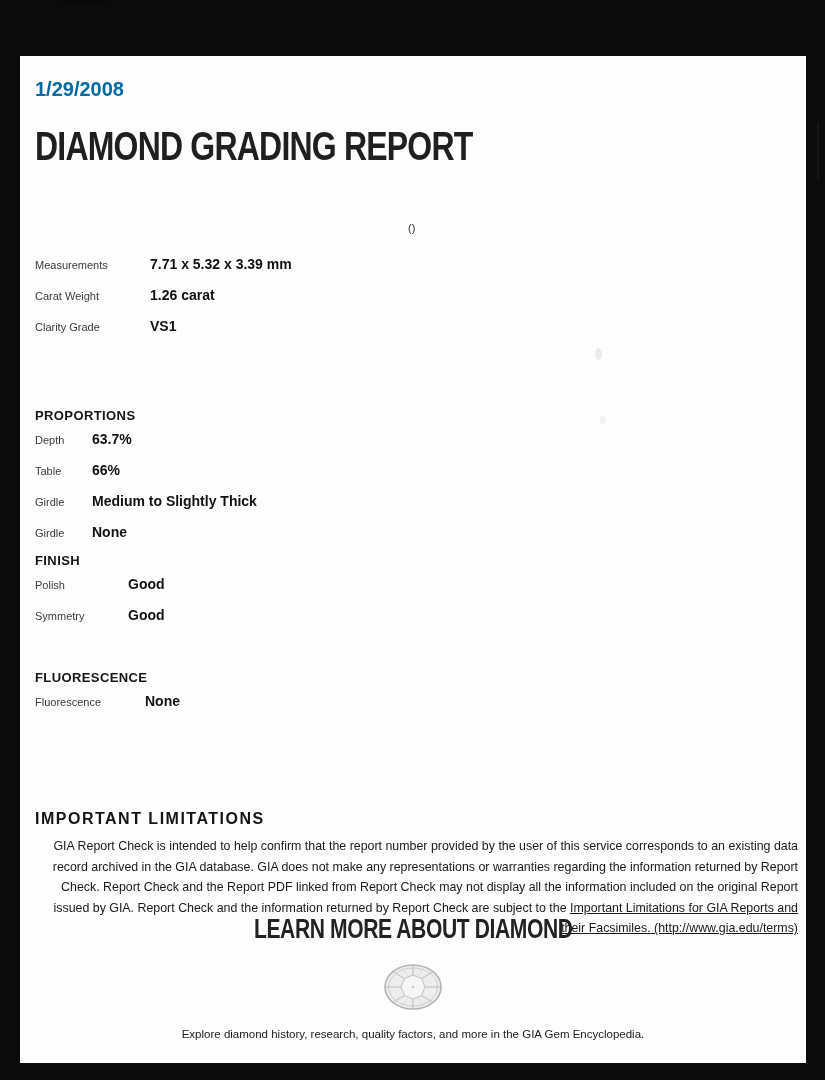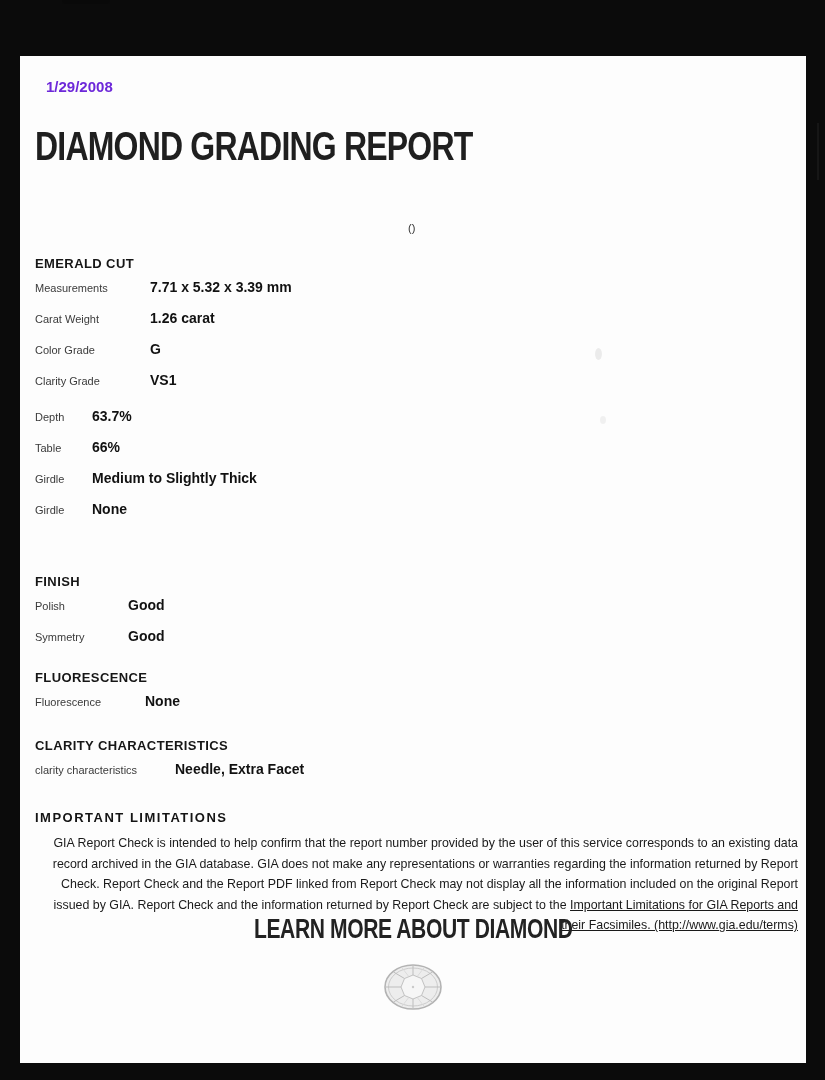--- a/index.html
+++ b/index.html
@@ -9,21 +9,21 @@
   .scan {
     position:relative; width:825px; height:1080px;
     background:#0b0b0b; overflow:hidden; margin:0 auto;
   }
   .page {
     position:absolute; left:20px; top:56px; width:786px; height:1007px;
     background:#fdfdfd; color:#1c1c1c;
   }
   .abs { position:absolute; left:15px; right:15px; }
 
-  .date { top:22px; font-size:15px; font-weight:bold; color:#6d28d9;margin-left:11px; }
+  .date { top:22px; font-size:20px; font-weight:bold; color:#0369a1; }
 
   .title-wrap { top:68px; height:46px; overflow:visible; }
   .title-inner {
     display:inline-block; font-size:40px; font-weight:bold; color:#1f1f1f;
     letter-spacing:-1px; transform:scaleX(0.80); transform-origin:0 50%;
     white-space:nowrap;
   }
 
   .stray-mark { position:absolute; left:388px; top:166px; font-size:11px; color:#333; }
 
@@ -33,26 +33,26 @@
   .row-label { font-size:11px; color:#3a3a3a; flex:0 0 auto; }
   .row-value { font-size:14px; font-weight:bold; color:#111; }
   .sec-0 .row-label { width:78px; }
   .sec-1 .row-label { width:20px; }
   .sec-2 .row-label { width:56px; }
   .sec-3 .row-label { width:73px; }
   .sec-4 .row-label { width:103px; }
 
   .sec-0 { top:200px; }
   .sec-1 { top:352px; }
-  .sec-2 { top:518px; }
+  .sec-2 { top:497px; }
   .sec-3 { top:614px; }
   .sec-4 { top:682px; }
 
   .limitations { top:754px; left:8px; right:8px; }
-  .limitations-title { font-size:13px; font-weight:bold; letter-spacing:1.5px; color:#141414; margin-bottom:8px; margin-left:7px; }
+  .limitations-title { font-size:16px; font-weight:bold; letter-spacing:1.5px; color:#141414; margin-bottom:8px; margin-left:7px; }
   .limitations-body {
     font-size:12.4px; line-height:20.5px; color:#1a1a1a;
     text-align:right; text-indent:18px;
   }
   .terms-link { text-decoration:underline; color:#1a1a1a; cursor:pointer; }
 
   .learn-more { top:858px; text-align:center; }
   .learn-more-inner {
     display:inline-block; font-size:27px; font-weight:bold; color:#222;
     letter-spacing:-0.5px; transform:scaleX(0.78); transform-origin:50% 50%;
@@ -82,40 +82,36 @@
 
     <div class="abs date">1/29/2008</div>
 
     <div class="abs title-wrap">
       <span class="title-inner">DIAMOND GRADING REPORT</span>
     </div>
 
     <span class="stray-mark">()</span>
 
     <div class="abs section sec-0">
-      <div class="section-title">EMERALD CUT</div>
       <div class="row">
         <span class="row-label">Measurements</span>
         <span class="row-value">7.71 x 5.32 x 3.39 mm</span>
       </div>
       <div class="row">
         <span class="row-label">Carat Weight</span>
         <span class="row-value">1.26 carat</span>
       </div>
       <div class="row">
-        <span class="row-label">Color Grade</span>
-        <span class="row-value">G</span>
-      </div>
-      <div class="row">
         <span class="row-label">Clarity Grade</span>
         <span class="row-value">VS1</span>
       </div>
     </div>
 
     <div class="abs section sec-1">
+      <div class="section-title">PROPORTIONS</div>
       <div class="row">
         <span class="row-label">Depth</span>
         <span class="row-value">63.7%</span>
       </div>
       <div class="row">
         <span class="row-label">Table</span>
         <span class="row-value">66%</span>
       </div>
       <div class="row">
         <span class="row-label">Girdle</span>
@@ -140,27 +136,20 @@
     </div>
 
     <div class="abs section sec-3">
       <div class="section-title">FLUORESCENCE</div>
       <div class="row">
         <span class="row-label">Fluorescence</span>
         <span class="row-value">None</span>
       </div>
     </div>
 
-    <div class="abs section sec-4">
-      <div class="section-title">CLARITY CHARACTERISTICS</div>
-      <div class="row">
-        <span class="row-label">clarity characteristics</span>
-        <span class="row-value">Needle, Extra Facet</span>
-      </div>
-    </div>
 
     <div class="abs limitations">
       <div class="limitations-title">IMPORTANT LIMITATIONS</div>
       <div class="limitations-body"><span>GIA Report Check is intended to help confirm that the report number provided by the user of this service corresponds to an existing data record archived in the GIA database. GIA does not make any representations or warranties regarding the information returned by Report Check. Report Check and the Report PDF linked from Report Check may not display all the information included on the original Report issued by GIA. Report Check and the information returned by Report Check are subject to the </span><span class="terms-link">Important Limitations for GIA Reports and their Facsimiles. (http://www.gia.edu/terms)</span></div>
     </div>
 
     <div class="abs learn-more">
       <span class="learn-more-inner">LEARN MORE ABOUT DIAMOND</span>
     </div>
 
@@ -182,14 +171,15 @@
         <g stroke="#d6d6d6" stroke-width="0.8">
           <line x1="28.5" y1="15.2" x2="22" y2="6.8"></line>
           <line x1="37.5" y1="15.2" x2="44" y2="6.8"></line>
           <line x1="28.5" y1="36.8" x2="22" y2="45.2"></line>
           <line x1="37.5" y1="36.8" x2="44" y2="45.2"></line>
         </g>
         <circle cx="33" cy="26" r="1.2" fill="#c9c9c9"></circle>
       </svg>
     </div>
 
+    <div class="abs caption">Explore diamond history, research, quality factors, and more in the GIA Gem Encyclopedia.</div>
   </div>
 </div>
 
 </body></html>

